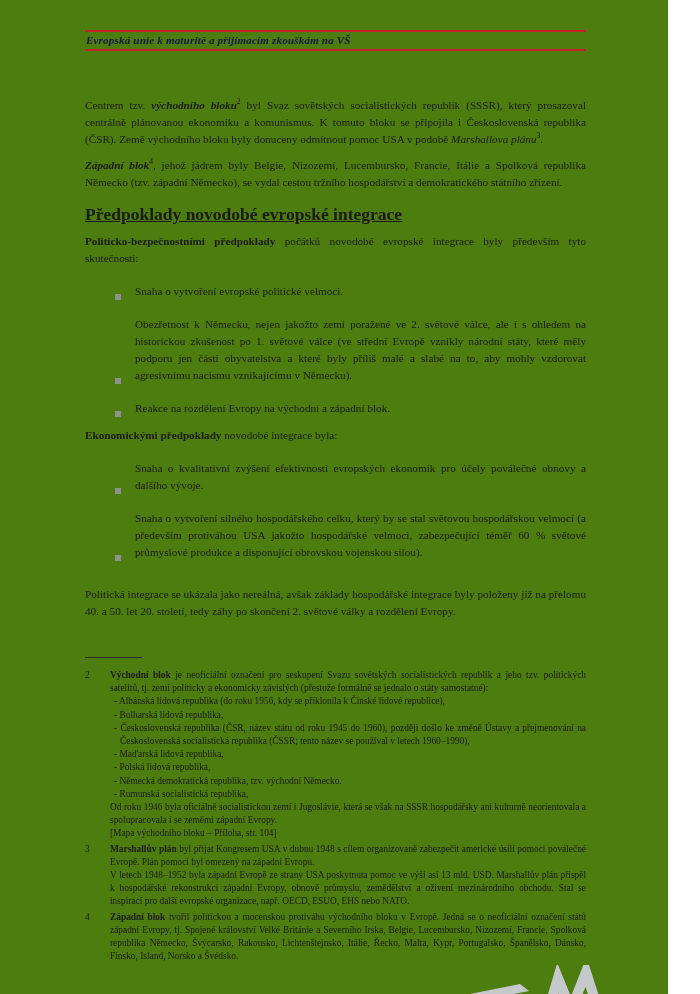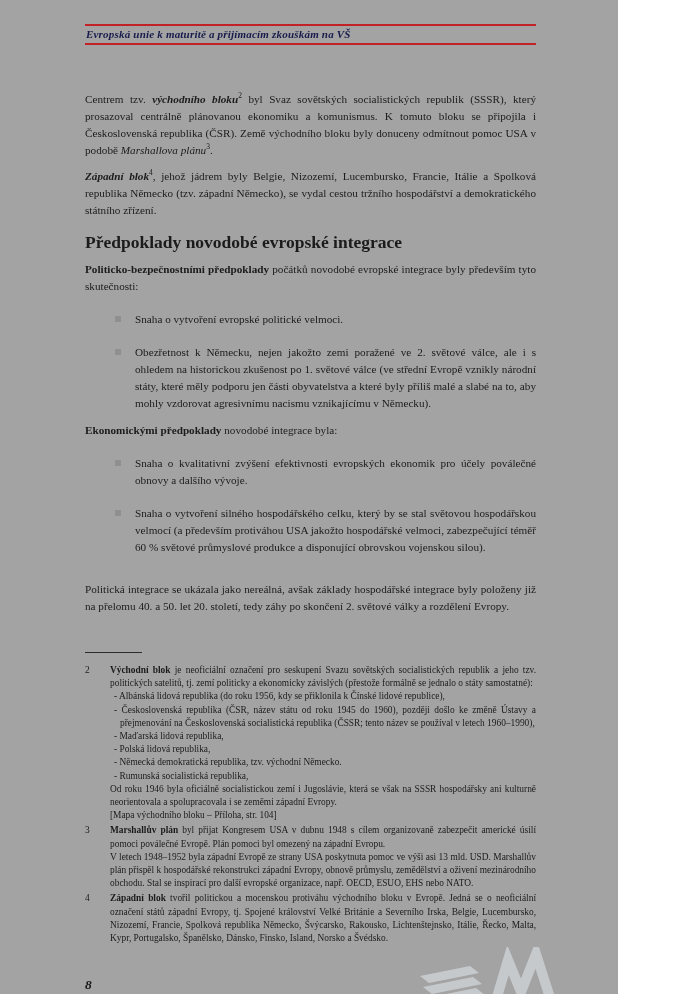--- a/index.html
+++ b/index.html
@@ -3,25 +3,25 @@
 <meta charset="utf-8">
 <style>
   * { margin:0; padding:0; box-sizing:border-box; }
   html, body { background:#ffffff; }
   body {
     width:700px; height:994px;
     font-family:"Liberation Serif", serif;
     color:#1b1b1b;
   }
   .page {
-    width:618px; height:994px;
+    width:668px; height:994px;
     display:flex; flex-direction:column;
-    padding:24px 82px 18px 85px;
+    padding:30px 82px 18px 85px;
     overflow:hidden;
-    background:#a3a3a3;
+    background:#4d7c0f;
     position:relative;
   }
 
   
   .page-header { flex:none; }
   .rule-top    { height:2px; background:var(--accent-red, #c22127); }
   .rule-bottom { height:2px; background:var(--accent-red, #c22127); }
   .header-title {
     font-size:11px; font-weight:bold; font-style:italic;
     color:var(--header-navy, #171a4a);
@@ -36,23 +36,24 @@
     line-height:17px;
     text-align:justify;
   }
   .para { margin-bottom:9px; }
   .bi { font-weight:bold; font-style:italic; }
   sup.fn-ref { font-size:7.5px; line-height:0; vertical-align:super; }
   .heading {
     font-size:17.5px; font-weight:bold;
     margin:15px 0 10px;
     text-align:left;
+    text-decoration:underline;
   }
   .bullet-list { margin:2px 0 10px; }
-  .bullet-item { display:flex; margin:16px 0 5px 30px; }
+  .bullet-item { display:flex; margin:16px 0 5px 30px;align-items:flex-end; }
   .bullet-square {
     flex:none; width:6px; height:6px;
     background:var(--bullet-gray, #8f8f8f);
     margin:5px 14px 0 0;
   }
   .bullet-text { flex:1; }
   .para-final { margin-top:25px; }
 
   
   .footnotes {
@@ -105,20 +106,24 @@
 
     <div class="bullet-list">
       <div class="bullet-item">
         <span class="bullet-square"></span>
         <span class="bullet-text">Snaha o vytvoření evropské politické velmoci.</span>
       </div>
       <div class="bullet-item">
         <span class="bullet-square"></span>
         <span class="bullet-text">Obezřetnost k Německu, nejen jakožto zemi poražené ve 2. světové válce, ale i s ohledem na historickou zkušenost po 1. světové válce (ve střední Evropě vznikly národní státy, které měly podporu jen části obyvatelstva a které byly příliš malé a slabé na to, aby mohly vzdorovat agresivnímu nacismu vznikajícímu v Německu).</span>
       </div>
+      <div class="bullet-item">
+        <span class="bullet-square"></span>
+        <span class="bullet-text">Reakce na rozdělení Evropy na východní a západní blok.</span>
+      </div>
     </div>
 
     <p class="para"><strong>Ekonomickými předpoklady</strong><span> novodobé integrace byla:</span></p>
 
     <div class="bullet-list">
       <div class="bullet-item">
         <span class="bullet-square"></span>
         <span class="bullet-text">Snaha o kvalitativní zvýšení efektivnosti evropských ekonomik pro účely poválečné obnovy a dalšího vývoje.</span>
       </div>
       <div class="bullet-item">
@@ -131,20 +136,21 @@
   </main>
 
   <section class="footnotes">
     <div class="fn-separator"></div>
 
     <div class="footnote">
       <div class="fn-num">2</div>
       <div class="fn-body">
         <div><span class="fn-term">Východní blok</span><span> je neoficiální označení pro seskupení Svazu sovětských socialistických republik a jeho tzv. politických satelitů, tj. zemí politicky a ekonomicky závislých (přestože formálně se jednalo o státy samostatné):</span></div>
         <div class="fn-item">- Albánská lidová republika (do roku 1956, kdy se přiklonila k Čínské lidové republice),</div>
+        <div class="fn-item">- Bulharská lidová republika,</div>
         <div class="fn-item">- Československá republika (ČSR, název státu od roku 1945 do 1960), později došlo ke změně Ústavy a přejmenování na Československá socialistická republika (ČSSR; tento název se používal v letech 1960–1990),</div>
         <div class="fn-item">- Maďarská lidová republika,</div>
         <div class="fn-item">- Polská lidová republika,</div>
         <div class="fn-item">- Německá demokratická republika, tzv. východní Německo.</div>
         <div class="fn-item">- Rumunská socialistická republika,</div>
         <div>Od roku 1946 byla oficiálně socialistickou zemí i Jugoslávie, která se však na SSSR hospodářsky ani kulturně neorientovala a spolupracovala i se zeměmi západní Evropy.</div>
         <div>[Mapa východního bloku – Příloha, str. 104]</div>
       </div>
     </div>
 

